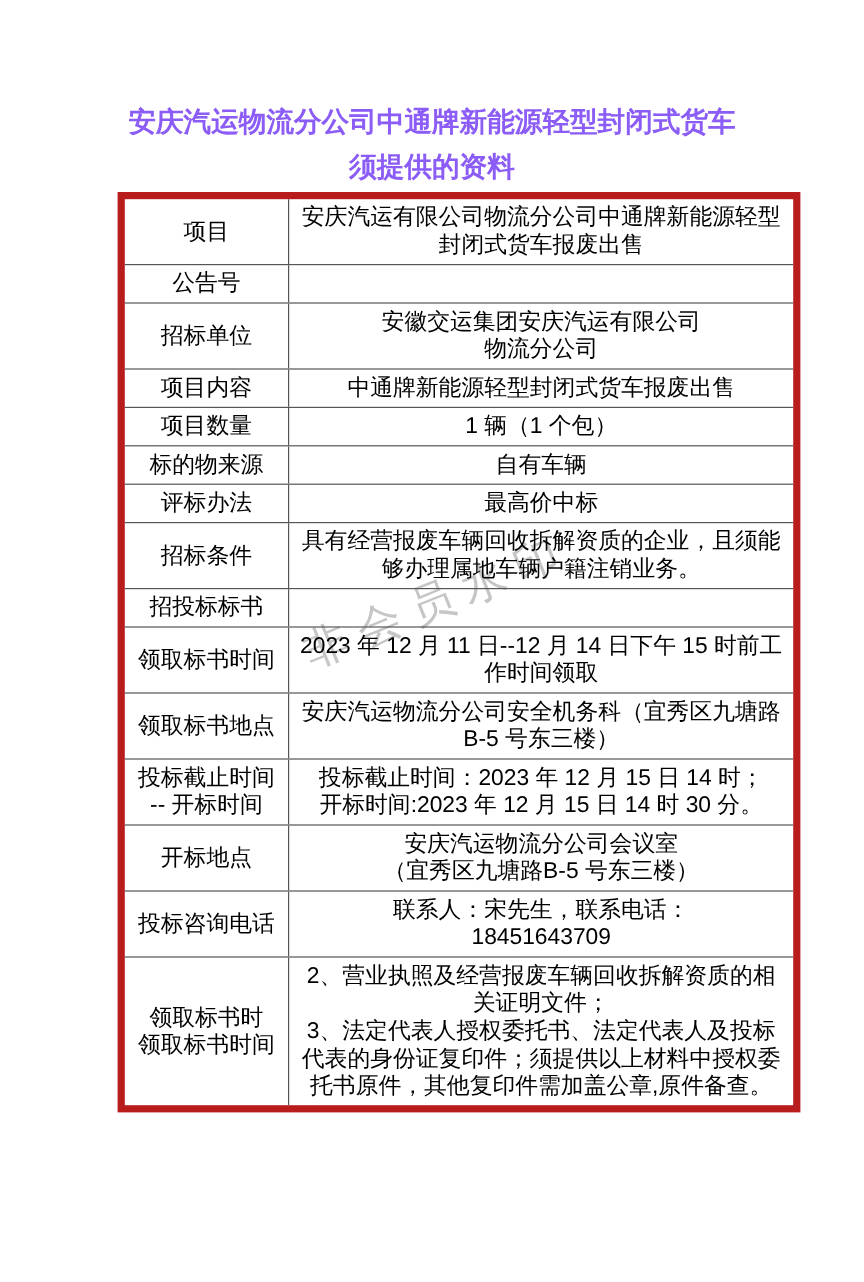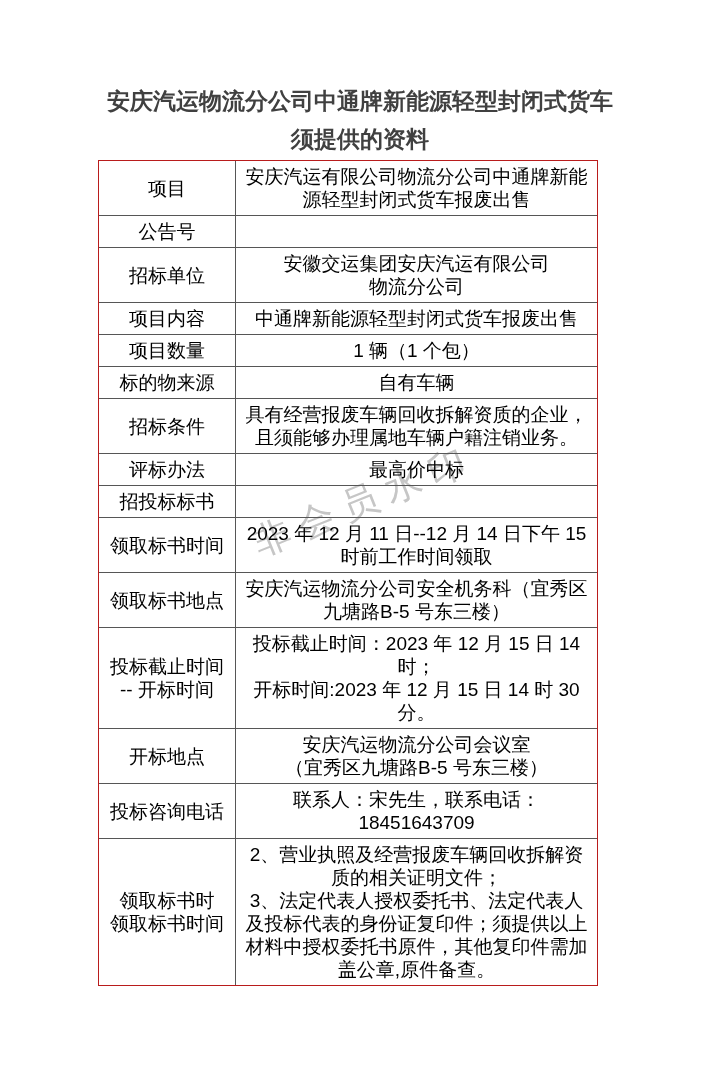--- a/index.html
+++ b/index.html
@@ -32,28 +32,28 @@
   .content {
     position: absolute;
     left: 98px;
     top: 82px;
     width: 524px;
     z-index: 1;
   }
   .title {
     font-size: 23px;
     font-weight: bold;
-    color: #404040;
+    color: #8b5cf6;
     text-align: center;
     line-height: 38px;
     margin: 0 0 2px 0;
   }
   .doc-table {
-    width: 500px;
-    border: 1px solid #b91c1c;
+    width: 569px;
+    border: 6px solid #b91c1c;
     box-sizing: border-box;
   }
   .row {
     display: flex;
     align-items: stretch;
   }
   .row + .row {
     border-top: 1px solid #565656;
   }
   .cell {
@@ -141,32 +141,32 @@
         <div class="row">
           <div class="cell cell-label">
             <div class="line">标的物来源</div>
           </div>
           <div class="cell cell-value align-center">
             <div class="line">自有车辆</div>
           </div>
         </div>
         <div class="row">
           <div class="cell cell-label">
+            <div class="line">评标办法</div>
+          </div>
+          <div class="cell cell-value align-center">
+            <div class="line">最高价中标</div>
+          </div>
+        </div>
+        <div class="row">
+          <div class="cell cell-label">
             <div class="line">招标条件</div>
           </div>
           <div class="cell cell-value align-left">
             <div class="line">具有经营报废车辆回收拆解资质的企业，且须能够办理属地车辆户籍注销业务。</div>
-          </div>
-        </div>
-        <div class="row">
-          <div class="cell cell-label">
-            <div class="line">评标办法</div>
-          </div>
-          <div class="cell cell-value align-center">
-            <div class="line">最高价中标</div>
           </div>
         </div>
         <div class="row">
           <div class="cell cell-label">
             <div class="line">招投标标书</div>
           </div>
         </div>
         <div class="row">
           <div class="cell cell-label">
             <div class="line">领取标书时间</div>

